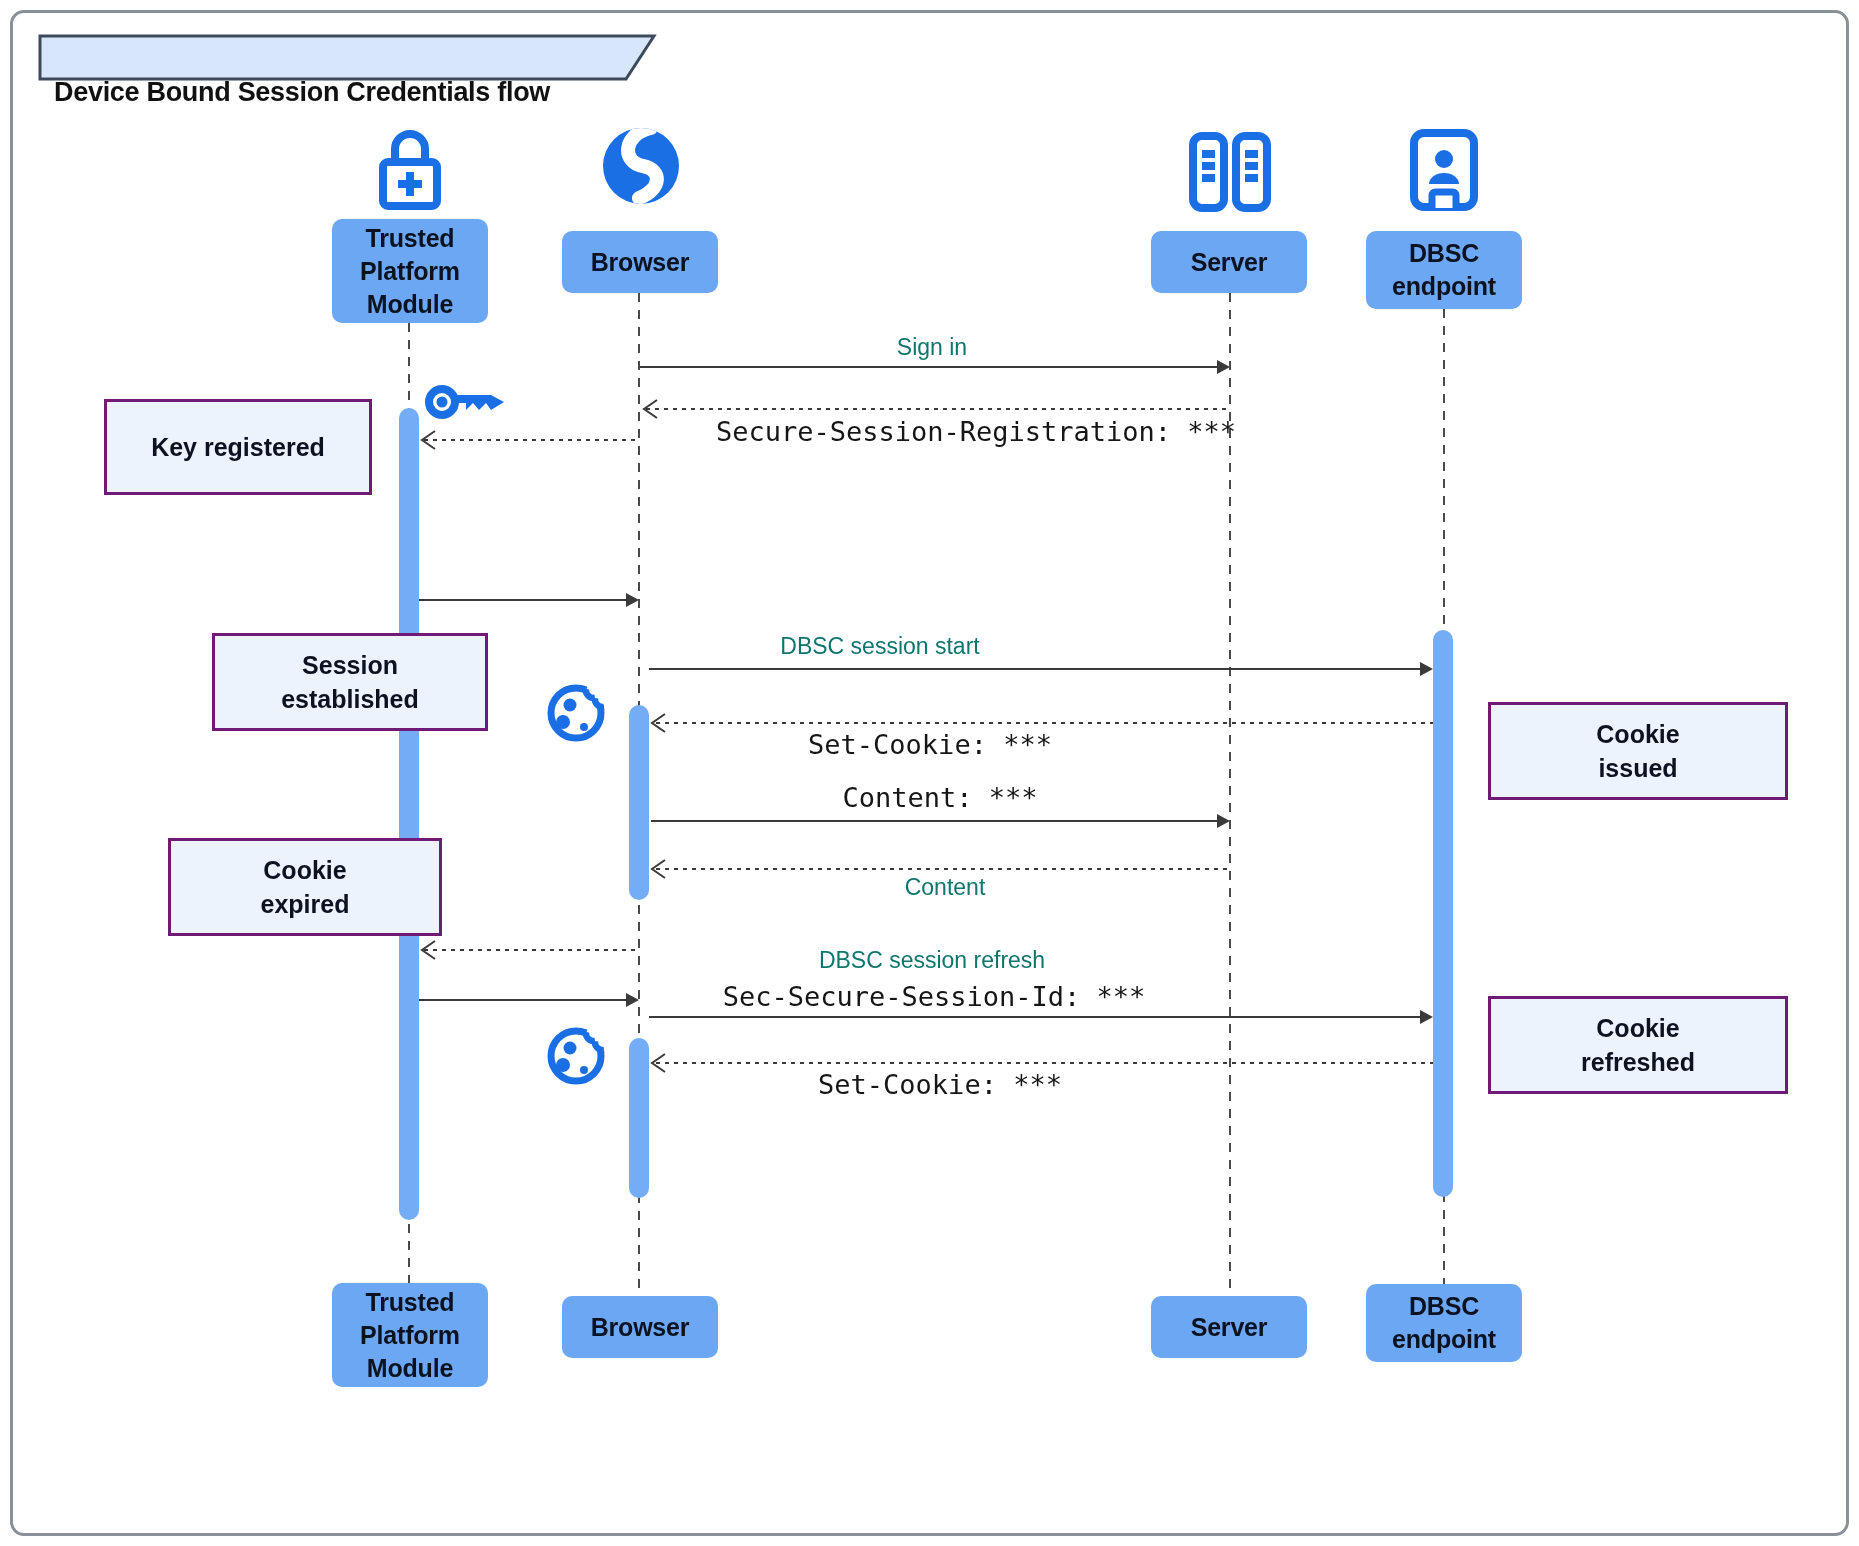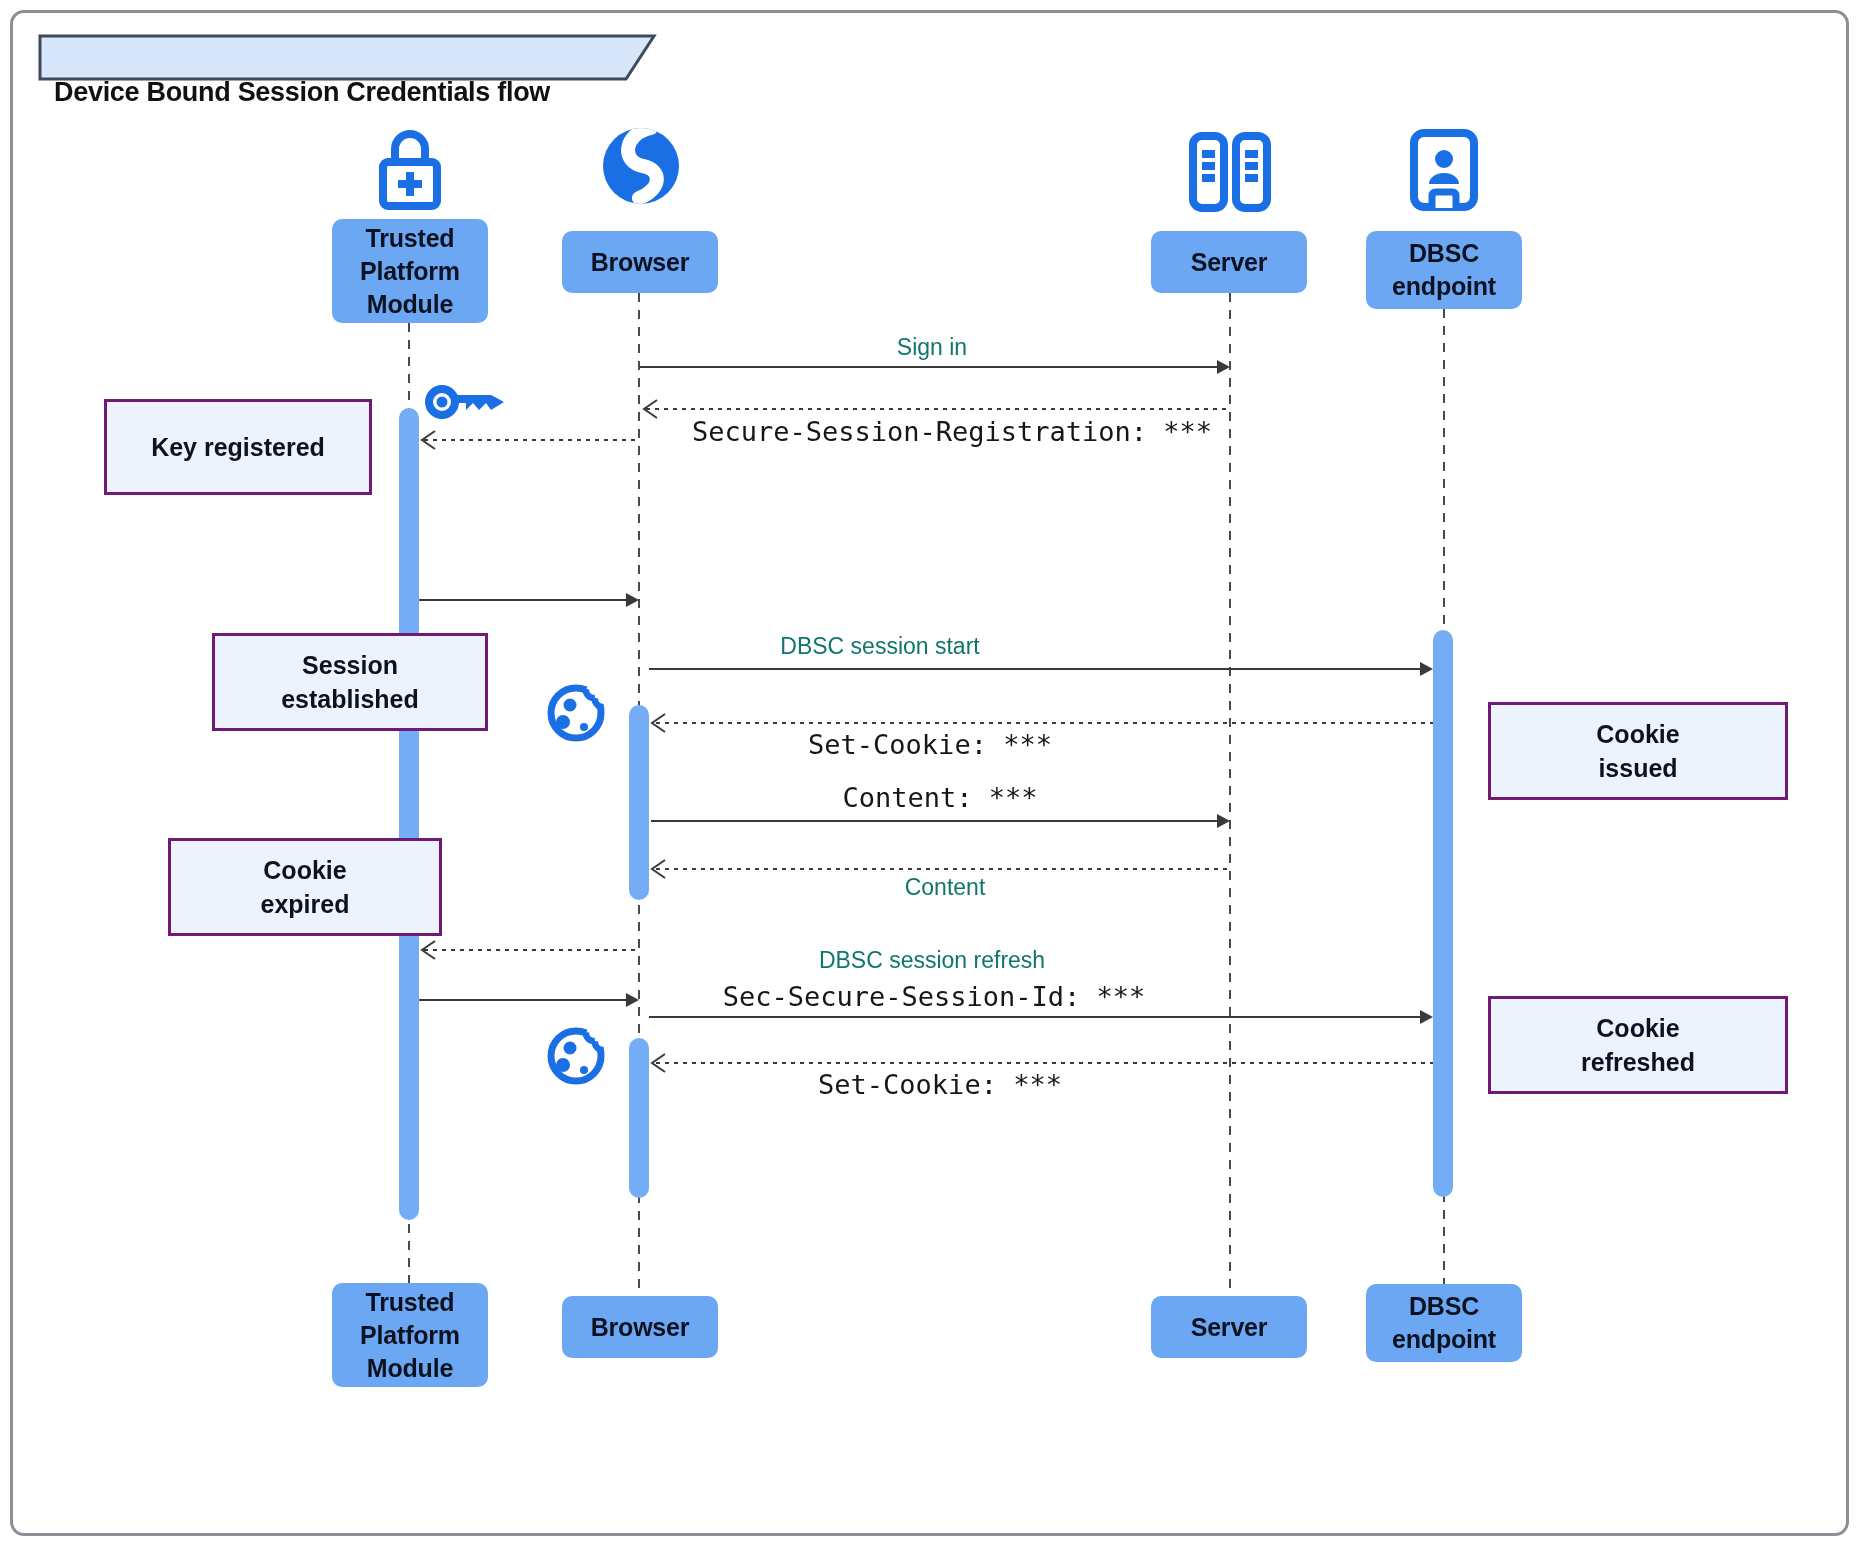--- a/index.html
+++ b/index.html
@@ -93,21 +93,21 @@
   <div class="act" style="left:1433px;top:630px;height:567px;"></div>
 
   <div class="lsolid" style="left:640px;top:366px;width:578px;"></div>
   <div class="ah" style="left:1217px;top:360px;"></div>
   <div class="msg-sans" style="left:932px;top:334px;">Sign in</div>
 
   <div class="ldash" style="left:646px;top:408px;width:584px;"></div>
   <svg class="oh" style="left:640px;top:397px;" width="20" height="24" viewBox="0 0 20 24">
       <polyline points="17,3 4,12 17,21" fill="none" stroke="#3a3a3a" stroke-width="2"></polyline>
     </svg>
-  <div class="msg-mono" style="left:952px;top:416px;">Secure-Session-Registration: ***</div>
+  <div class="msg-mono" style="left:976px;top:416px;">Secure-Session-Registration: ***</div>
 
   <div class="ldash" style="left:424px;top:439px;width:215px;"></div>
   <svg class="oh" style="left:418px;top:428px;" width="20" height="24" viewBox="0 0 20 24">
       <polyline points="17,3 4,12 17,21" fill="none" stroke="#3a3a3a" stroke-width="2"></polyline>
     </svg>
 
   <div class="lsolid" style="left:419px;top:599px;width:208px;"></div>
   <div class="ah" style="left:626px;top:593px;"></div>
 
   <div class="lsolid" style="left:649px;top:668px;width:774px;"></div>

